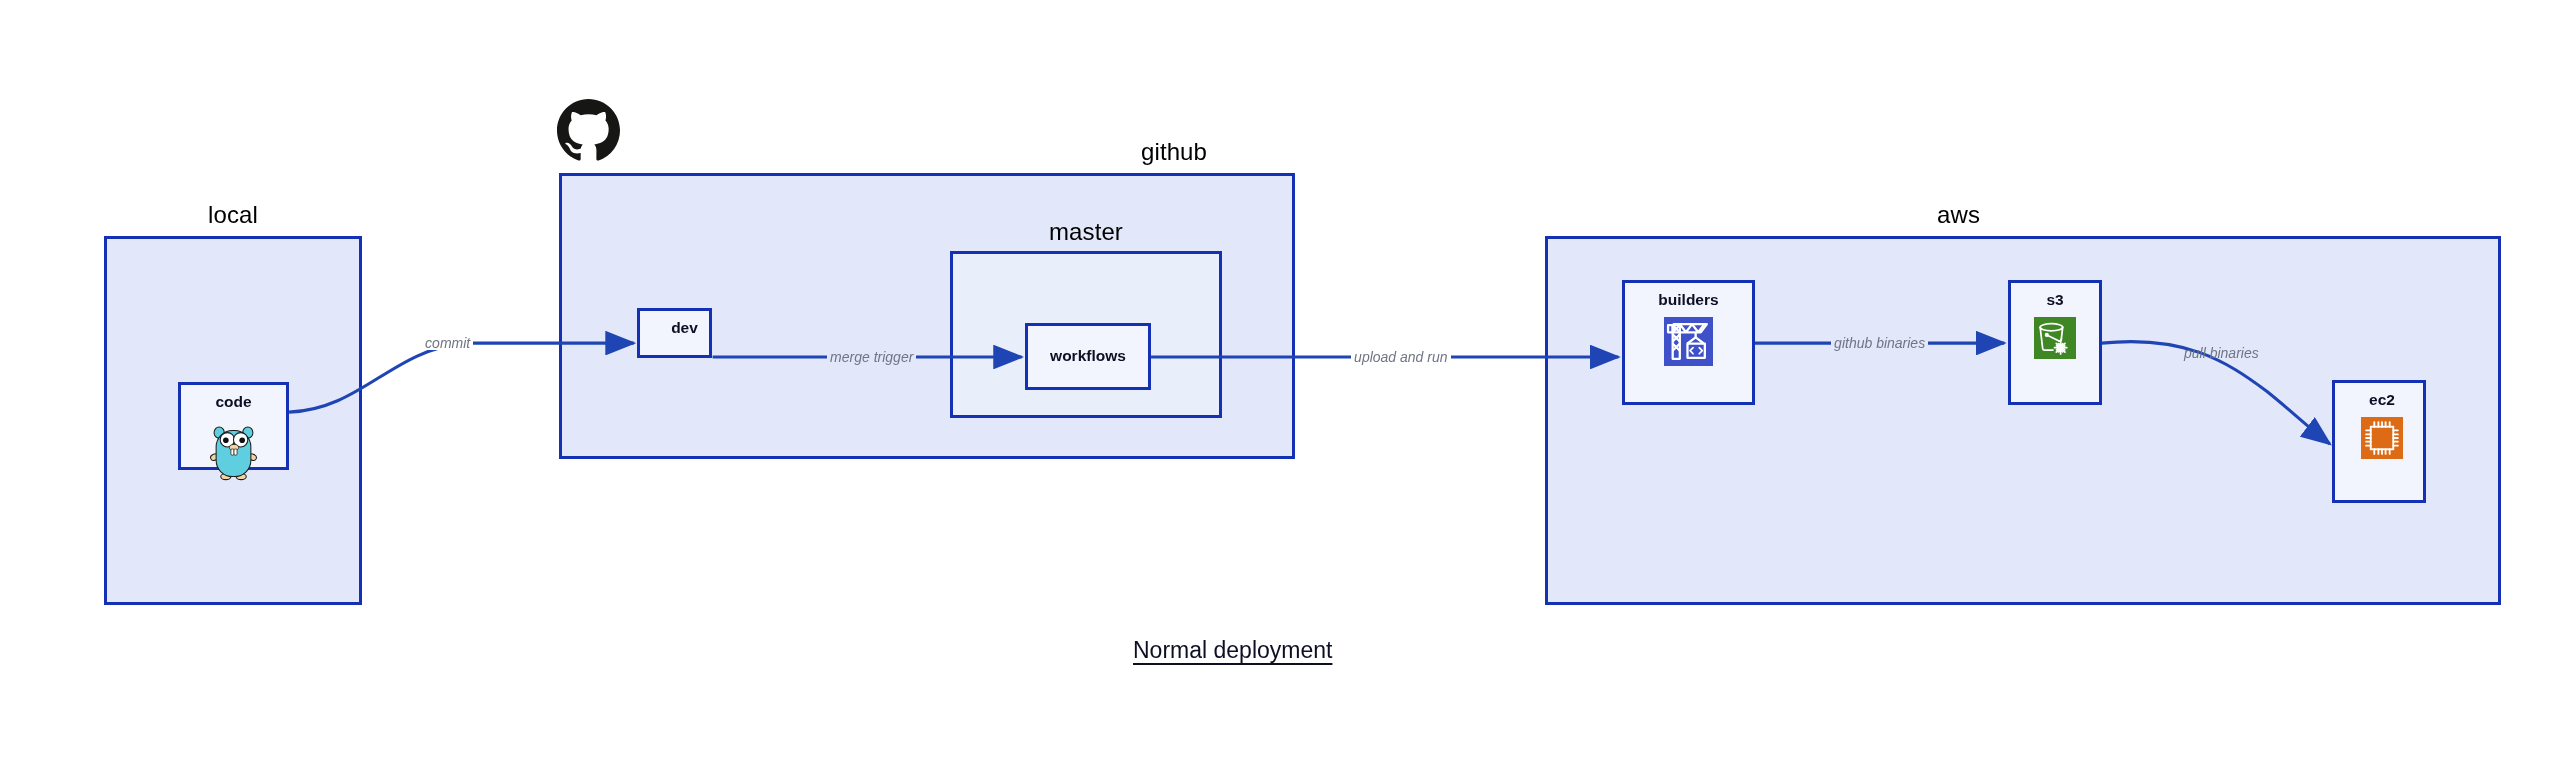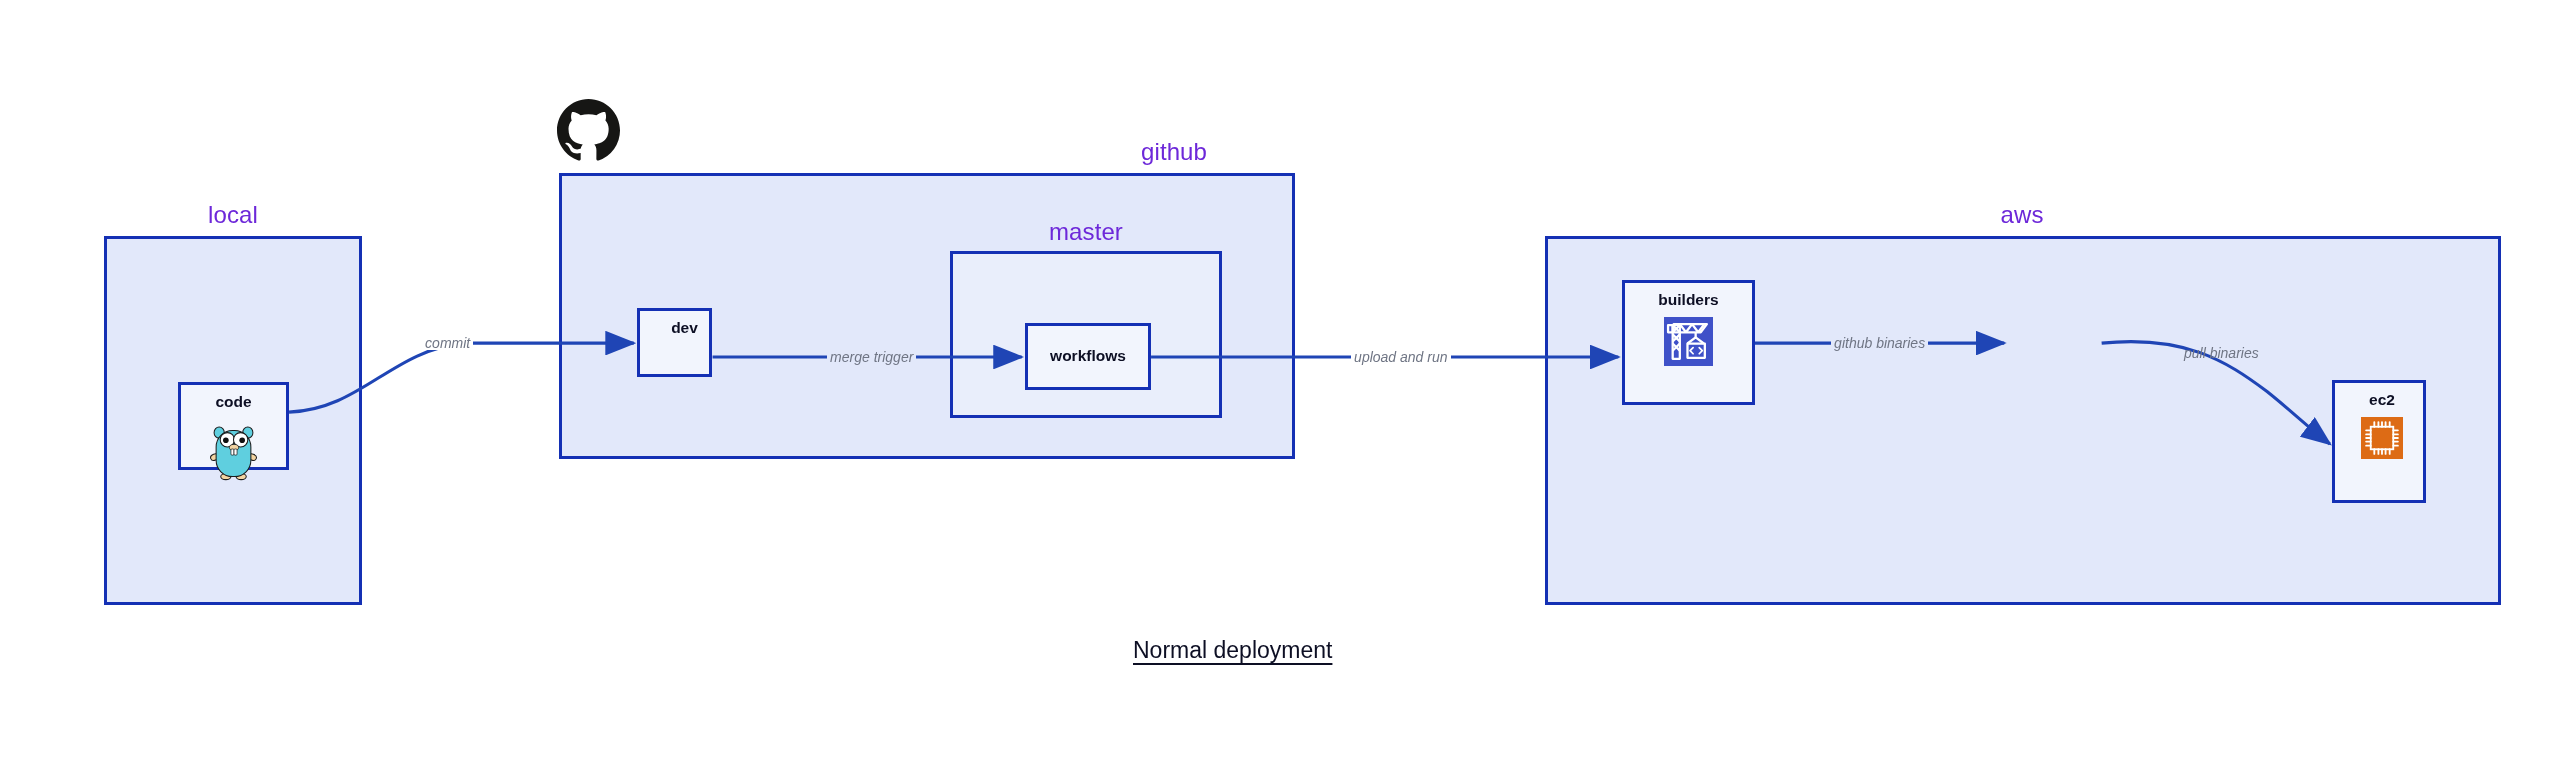--- a/index.html
+++ b/index.html
@@ -22,21 +22,21 @@
     background:#e2e8fa;
     border:3.6px solid #1430b4;
     box-sizing:border-box;
   }
   .group.sub{
     background:#e9eefb;
     border-width:3.1px;
   }
   .group-label{
     position:absolute;
-    color:#6d28d9;
+    color:#000000;
     font-size:24px;
     font-weight:400;
     letter-spacing:0.1px;
     white-space:nowrap;
     line-height:1;
   }
 
   
   .node{
     position:absolute;
@@ -119,21 +119,21 @@
         1.36.09 2 .27 1.53-1.04 2.2-.82 2.2-.82.44 1.1.16 1.92.08 2.12.51.56.82 1.27.82 2.15 0
         3.07-1.87 3.75-3.65 3.95.29.25.54.73.54 1.48 0 1.07-.01 1.93-.01 2.2 0 .21.15.46.55.38A8.012
         8.012 0 0 0 16 8c0-4.42-3.58-8-8-8z"></path>
     </svg>
   </div>
 
   <div class="group sub" style="left:950px; top:251px; width:272px; height:167px;"></div>
   <div class="group-label" style="left:950px; top:220px; width:272px; text-align:center;">master</div>
 
   <div class="group" style="left:1545px; top:236px; width:956px; height:369px;"></div>
-  <div class="group-label" style="left:1937px; top:203px; width:170px; text-align:center;">aws</div>
+  <div class="group-label" style="left:1937px; top:203px; width:170px; ">aws</div>
 
   <div class="node" style="left:178px; top:382px; width:111px; height:88px;">
     <div class="node-title">code</div>
     <div class="node-icon">
       <svg width="47" height="62" viewBox="0 0 92 120">
 
         <ellipse cx="18" cy="26" rx="10" ry="11" fill="#5fcfdf" stroke="#1b1b1b" stroke-width="2"></ellipse>
         <ellipse cx="74" cy="26" rx="10" ry="11" fill="#5fcfdf" stroke="#1b1b1b" stroke-width="2"></ellipse>
 
         <ellipse cx="9" cy="74" rx="8" ry="6" fill="#f3d4a2" stroke="#1b1b1b" stroke-width="2" transform="rotate(-20 9 74)"></ellipse>
@@ -150,21 +150,21 @@
         <circle cx="63" cy="41" r="5.5" fill="#111111"></circle>
 
         <ellipse cx="47" cy="55" rx="9" ry="6" fill="#f3d4a2" stroke="#1b1b1b" stroke-width="1.6"></ellipse>
 
         <rect x="41" y="58" width="6" height="12" rx="2" fill="#ffffff" stroke="#1b1b1b" stroke-width="1.4"></rect>
         <rect x="47" y="58" width="6" height="12" rx="2" fill="#ffffff" stroke="#1b1b1b" stroke-width="1.4"></rect>
       </svg>
     </div>
   </div>
 
-  <div class="node" style="left:637px; top:308px; width:75px; height:69px;padding-left:20px;">
+  <div class="node" style="left:637px; top:308px; width:75px; height:50px;padding-left:20px;">
     <div class="node-title">dev</div>
   </div>
 
   <div class="node" style="left:1622px; top:280px; width:133px; height:125px;">
     <div class="node-title">builders</div>
     <div class="node-icon">
       <svg width="49" height="49" viewBox="0 0 96 96">
         <rect x="0" y="0" width="96" height="96" fill="#3f51c8"></rect>
         <g fill="none" stroke="#ffffff" stroke-width="4.5" stroke-linejoin="round">
 
@@ -186,20 +186,41 @@
           <path d="M69 60 L75 66 L69 72"></path>
         </g>
       </svg>
     </div>
   </div>
 
   <div class="node" style="left:1025px; top:323px; width:126px; height:67px;">
     <div class="node-title" style="margin-top:21.6px;">workflows</div>
   </div>
 
+  <div class="node" style="left:2008px; top:280px; width:94px; height:125px;">
+    <div class="node-title">s3</div>
+    <div class="node-icon">
+      <svg width="42" height="42" viewBox="0 0 82 82">
+        <rect x="0" y="0" width="82" height="82" fill="#3f8624"></rect>
+        <g fill="none" stroke="#ffffff" stroke-width="3.4" stroke-linecap="round" stroke-linejoin="round">
+
+          <ellipse cx="34" cy="20" rx="22" ry="7"></ellipse>
+          <path d="M12 20 L17 62 a3 3 0 0 0 3 2.6 h17"></path>
+          <path d="M56 20 L53 46"></path>
+
+          <path d="M25 35 L49 47"></path>
+          <circle cx="25" cy="35" r="2.4" fill="#ffffff"></circle>
+          <path d="M49 47 a5 5 0 0 0 4.5 -4"></path>
+
+          <path d="M52 48 v24 M40 60 h24 M43.5 51.5 L60.5 68.5 M60.5 51.5 L43.5 68.5"></path>
+          <path d="M48 52 L52 56 L56 52 M48 68 L52 64 L56 68 M44 56 L48 60 L44 64 M60 56 L56 60 L60 64"></path>
+        </g>
+      </svg>
+    </div>
+  </div>
 
   <div class="node" style="left:2332px; top:380px; width:94px; height:123px;padding-left:6px;">
     <div class="node-title">ec2</div>
     <div class="node-icon">
       <svg width="42" height="42" viewBox="0 0 82 82">
         <rect x="0" y="0" width="82" height="82" fill="#dd6b15"></rect>
         <g fill="none" stroke="#ffffff" stroke-width="3.6" stroke-linecap="round">
           <rect x="19" y="19" width="44" height="44"></rect>
           <path d="M26 19 V10 M34 19 V10 M41 19 V10 M48 19 V10 M56 19 V10"></path>
           <path d="M26 63 V72 M34 63 V72 M41 63 V72 M48 63 V72 M56 63 V72"></path>

